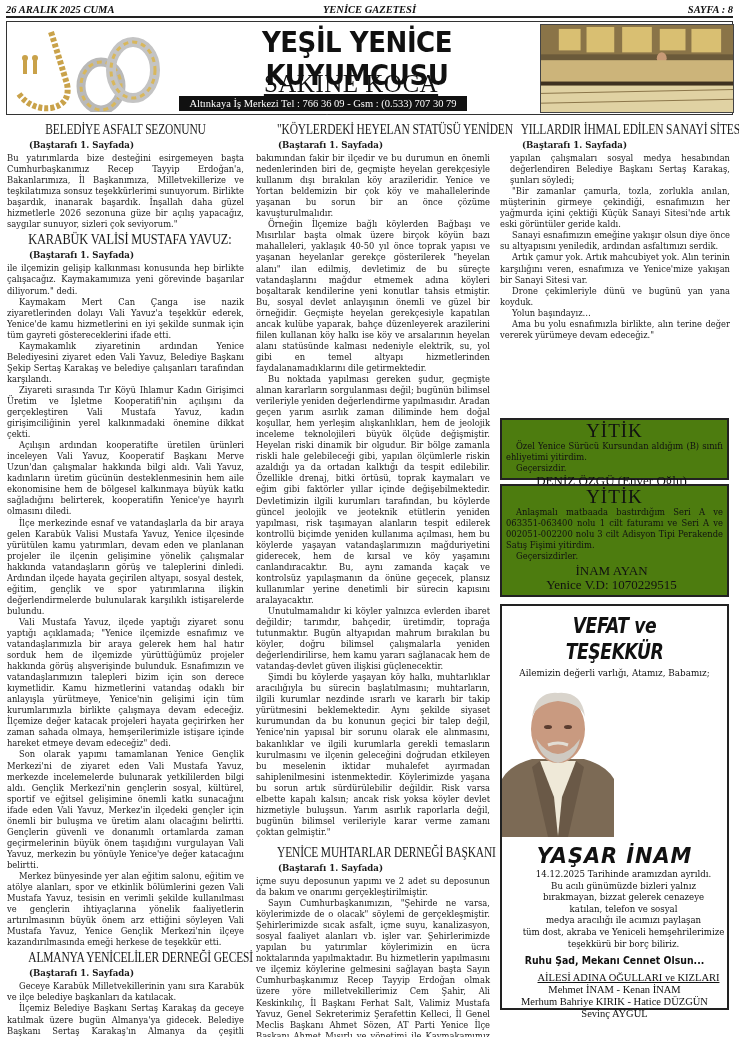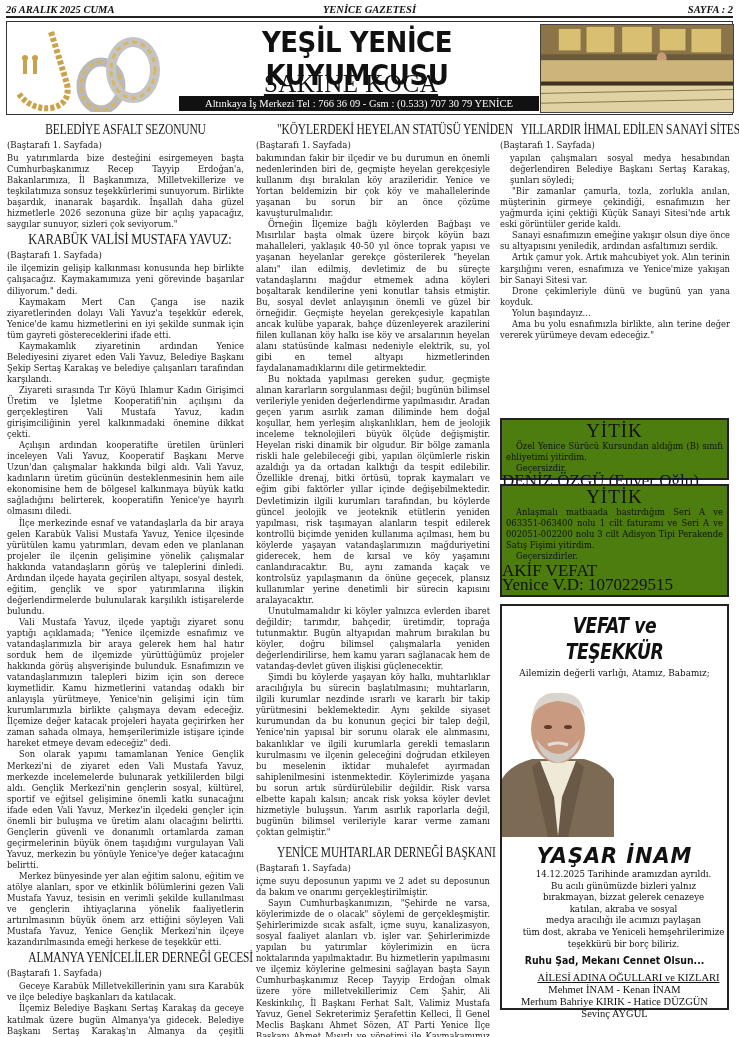--- a/index.html
+++ b/index.html
@@ -7,58 +7,58 @@
   body { font-family: "DejaVu Serif", "Liberation Serif", serif; color: #111; position: relative; }
 
   .topbar { position: absolute; left: 6px; right: 6px; top: 2px; height: 15px; display: flex; justify-content: space-between; align-items: center; font-family: "Liberation Serif", serif; font-style: italic; font-weight: bold; font-size: 10.5px; }
   .topbar .center { position: absolute; left: 0; right: 0; text-align: center; }
   .rule { position: absolute; left: 6px; right: 6px; top: 16px; height: 2px; background: #222; }
 
   .ad { position: absolute; left: 6px; right: 6px; top: 21px; height: 94px; border: 1px solid #333; background: #fff; }
   .ad-jewel { position: absolute; left: 4px; top: 2px; width: 160px; height: 88px; }
   .ad-title { position: absolute; left: 168px; width: 364px; top: 4px; text-align: center; font-family: "DejaVu Sans", sans-serif; font-weight: bold; font-size: 28px; letter-spacing: -0.5px; color: #111; transform: scaleX(0.93); transform-origin: center; }
   .ad-name { position: absolute; left: 162px; width: 364px; top: 48px; text-align: center; font-family: "Liberation Serif", serif; font-size: 25px; letter-spacing: 0.5px; text-decoration: underline; }
-  .ad-contact { position: absolute; left: 172px; width: 360px; top: 74px; height: 15px; background: #111; color: #fff; font-family: "Liberation Serif", serif; font-size: 10.5px; text-align: center; line-height: 15px; }
+  .ad-contact { position: absolute; left: 172px; width: 288px; top: 74px; height: 15px; background: #111; color: #fff; font-family: "Liberation Serif", serif; font-size: 10.5px; text-align: center; line-height: 15px; }
   .ad-photo { position: absolute; left: 533px; top: 2px; width: 194px; height: 89px; overflow: hidden; border: 1px solid #444; }
 
   .col { position: absolute; top: 120px; font-family: "DejaVu Serif", serif; font-size: 8.35px; line-height: 11.05px; color: #1a1a1a; }
   .col1 { left: 7px; width: 237px; }
   .col2 { left: 256px; width: 234px; }
   .col3 { left: 500px; width: 230px; }
 
   h2.head { font-family: "Liberation Serif", serif; font-weight: normal; font-size: 14px; line-height: 17px; text-align: center; letter-spacing: -0.2px; transform: scaleX(0.82); transform-origin: center; white-space: nowrap; margin: 1px 0 0 0; }
-  .from { font-weight: normal; font-size: 8.6px; margin: 2px 0 2px 0; }
+  .from { font-weight: bold; font-size: 8.6px; margin: 2px 0 2px 22px; }
   p.t { text-align: justify; text-indent: 12px; }
   p.t.ni { text-indent: 0; }
 
   .box { position: absolute; left: 500px; width: 229px; border: 2px solid #222; background: #4d7c0f; }
   .lost1 { top: 418px; height: 62px; }
   .lost2 { top: 484px; height: 113px; }
   .lost-title { text-align: center; font-family: "Liberation Serif", serif; font-size: 19px; line-height: 21px; letter-spacing: 1px; }
   .lost-body { font-size: 8.4px; line-height: 11px; padding: 0 4px; text-align: justify; }
   .lost-body p { text-indent: 10px; }
-  .sig { text-align: left; font-family: "Liberation Serif", serif; font-size: 17px; line-height: 14px; padding-right: 6px; }
+  .sig { text-align: center; font-family: "Liberation Serif", serif; font-size: 13px; line-height: 14px; padding-right: 6px; }
 
   .obit { position: absolute; left: 500px; width: 229px; top: 604px; height: 406px; border: 2px solid #222; background: #fff; }
   .obit-title { text-align: center; font-family: "DejaVu Sans", sans-serif; font-weight: bold; font-style: italic; font-size: 21px; line-height: 26px; margin-top: 7px; transform: scaleX(0.82); letter-spacing: -0.5px; }
   .obit-sub { text-align: center; font-size: 8.8px; line-height: 12px; margin-top: 2px; }
   .portrait { position: relative; margin: 8px auto 0; width: 112px; height: 150px; }
   .obit-name { text-align: center; font-family: "DejaVu Sans", sans-serif; font-weight: bold; font-style: italic; font-size: 22px; line-height: 26px; letter-spacing: 1px; margin-top: 2px; transform: scaleX(0.95); }
   .obit-text { text-align: center; font-size: 8.6px; line-height: 11.6px; padding-left: 18px; }
   .obit-slogan { text-align: center; font-family: "DejaVu Sans", sans-serif; font-weight: bold; font-size: 11px; line-height: 16px; margin-top: 3px; transform: scaleX(0.85); }
   .obit-family { text-align: center; font-family: "Liberation Serif", serif; font-size: 10.5px; line-height: 12px; margin-top: 3px; }
   .obit-family .u { text-decoration: underline; padding-left: 28px; }
 </style>
 </head>
 <body>
 
 <div class="topbar">
   <span>26 ARALIK 2025 CUMA</span>
   <span class="center">YENİCE GAZETESİ</span>
-  <span>SAYFA : 2</span>
+  <span>SAYFA : 8</span>
 </div>
 <div class="rule"></div>
 
 <div class="ad">
   <svg class="ad-jewel" viewBox="0 0 160 88">
     <path d="M40 8 Q50 40 56 60 Q60 80 40 84 Q20 86 8 70" fill="none" stroke="#c9a24a" stroke-width="6" stroke-dasharray="4 2"></path>
     <circle cx="14" cy="34" r="3" fill="#c9a24a"></circle>
       <rect x="12" y="36" width="4" height="14" fill="#c9a24a"></rect>
     <circle cx="24" cy="34" r="3" fill="#c9a24a"></circle>
       <rect x="22" y="36" width="4" height="14" fill="#c9a24a"></rect>
@@ -158,21 +158,21 @@
   </div>
   <div class="sig">DENİZ ÖZGÜ (Enver Oğlu)</div>
 </div>
 
 <div class="box lost2">
   <div class="lost-title">YİTİK</div>
   <div class="lost-body">
     <p>Anlaşmalı matbaada bastırdığım Seri A ve 063351-063400 nolu 1 cilt faturamı ve Seri A ve 002051-002200 nolu 3 cilt Adisyon Tipi Perakende Satış Fişimi yitirdim.</p>
     <p>Geçersizdirler.</p>
   </div>
-  <div class="sig" style="margin-top:2px;">AKİF VEFAT</div>
+  <div class="sig" style="margin-top:2px;">İNAM AYAN</div>
   <div class="sig">Yenice V.D: 1070229515</div>
 </div>
 
 <div class="obit">
   <div class="obit-title">VEFAT ve TEŞEKKÜR</div>
   <div class="obit-sub">Ailemizin değerli varlığı, Atamız, Babamız;</div>
   <svg class="portrait" viewBox="0 0 112 150">
     <rect width="112" height="150" fill="#ffffff"></rect>
     <path d="M0 150 L0 92 Q8 78 30 72 L82 72 Q104 78 112 92 L112 150 Z" fill="#7c6a55"></path>
     <path d="M38 74 L56 150 L74 74 Z" fill="#efe9d8"></path>
@@ -183,21 +183,21 @@
     <path d="M34 52 Q56 82 78 52 Q74 72 56 76 Q38 72 34 52 Z" fill="#cfcac2"></path>
     <ellipse cx="46" cy="40" rx="4" ry="2" fill="#5a3d30"></ellipse>
     <ellipse cx="66" cy="40" rx="4" ry="2" fill="#5a3d30"></ellipse>
     <path d="M46 58 Q56 54 66 58" stroke="#e2ddd4" stroke-width="3" fill="none"></path>
   </svg>
   <div class="obit-name">YAŞAR İNAM</div>
   <div class="obit-text">
     <div>14.12.2025 Tarihinde aramızdan ayrıldı.</div>
     <div>Bu acılı günümüzde bizleri yalnız</div>
     <div>bırakmayan, bizzat gelerek cenazeye</div>
-    <div>katılan, akraba ve sosyal</div>
+    <div>katılan, telefon ve sosyal</div>
     <div>medya aracılığı ile acımızı paylaşan</div>
     <div>tüm dost, akraba ve Yeniceli hemşehrilerimize</div>
     <div>teşekkürü bir borç biliriz.</div>
   </div>
   <div class="obit-slogan">Ruhu Şad, Mekanı Cennet Olsun...</div>
   <div class="obit-family">
     <div class="u">AİLESİ ADINA OĞULLARI ve KIZLARI</div>
     <div>Mehmet İNAM - Kenan İNAM</div>
     <div>Merhum Bahriye KIRIK - Hatice DÜZGÜN</div>
     <div>Sevinç AYGÜL</div>

